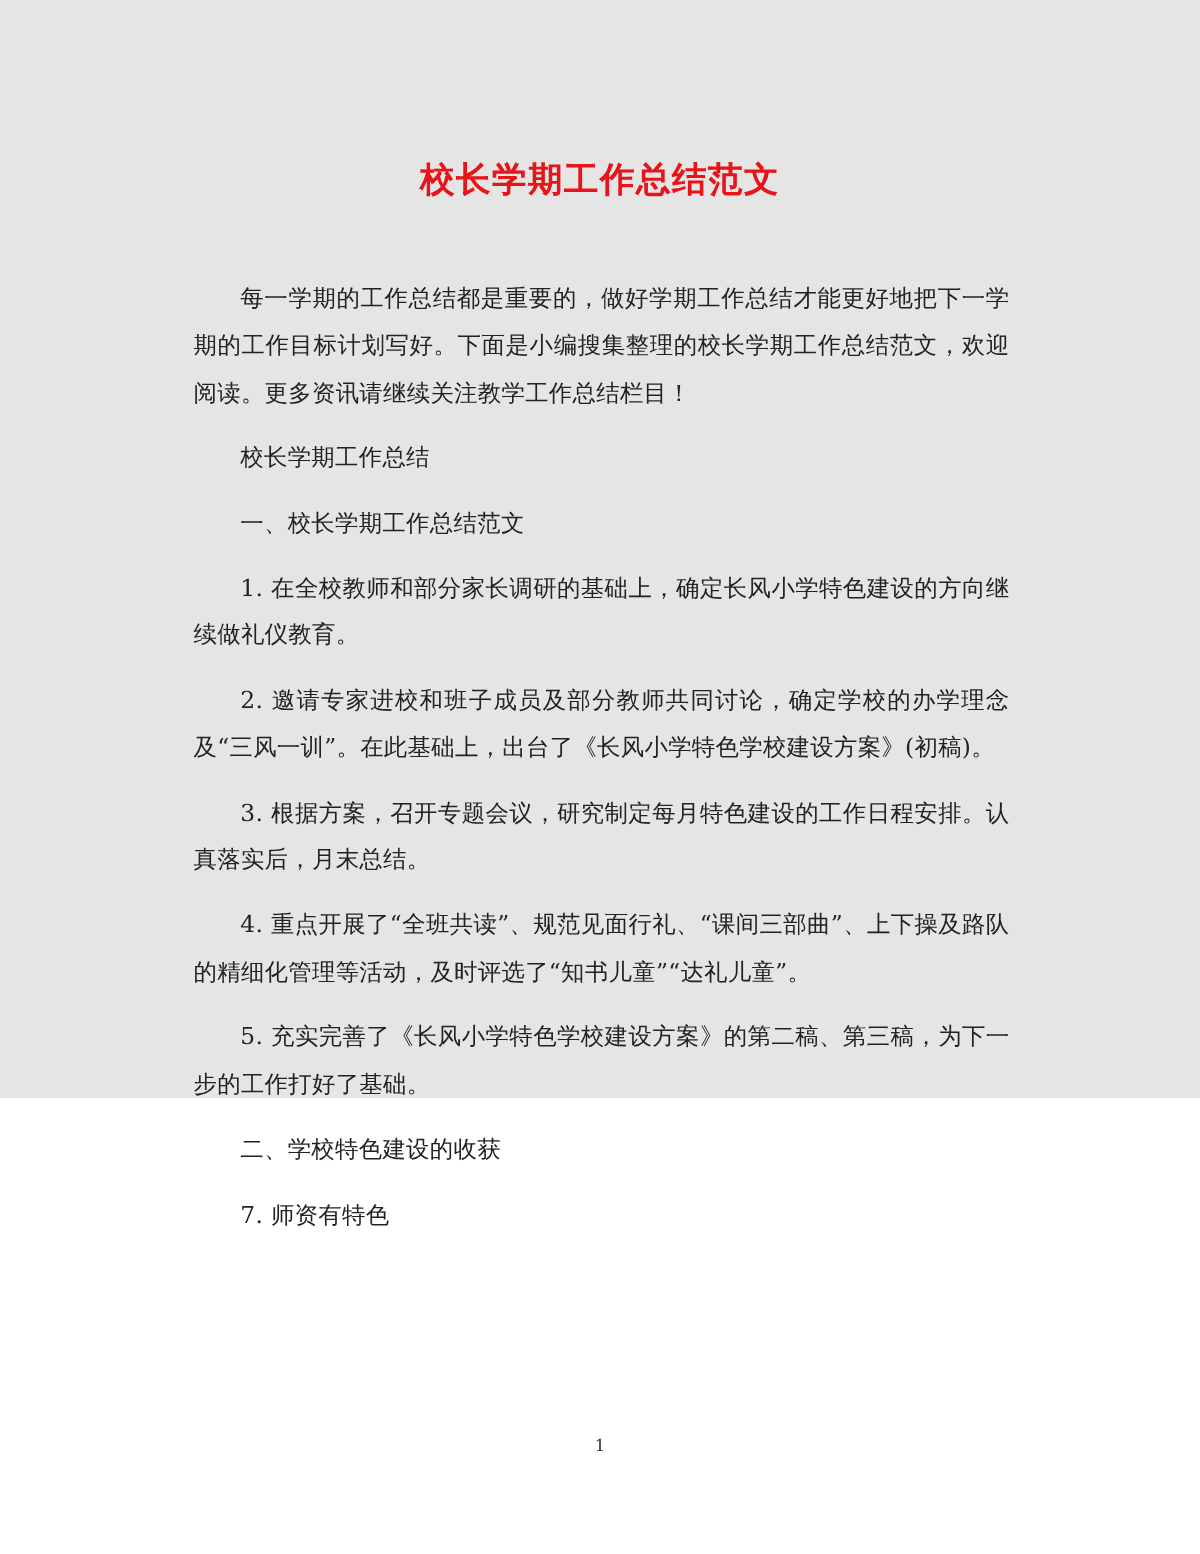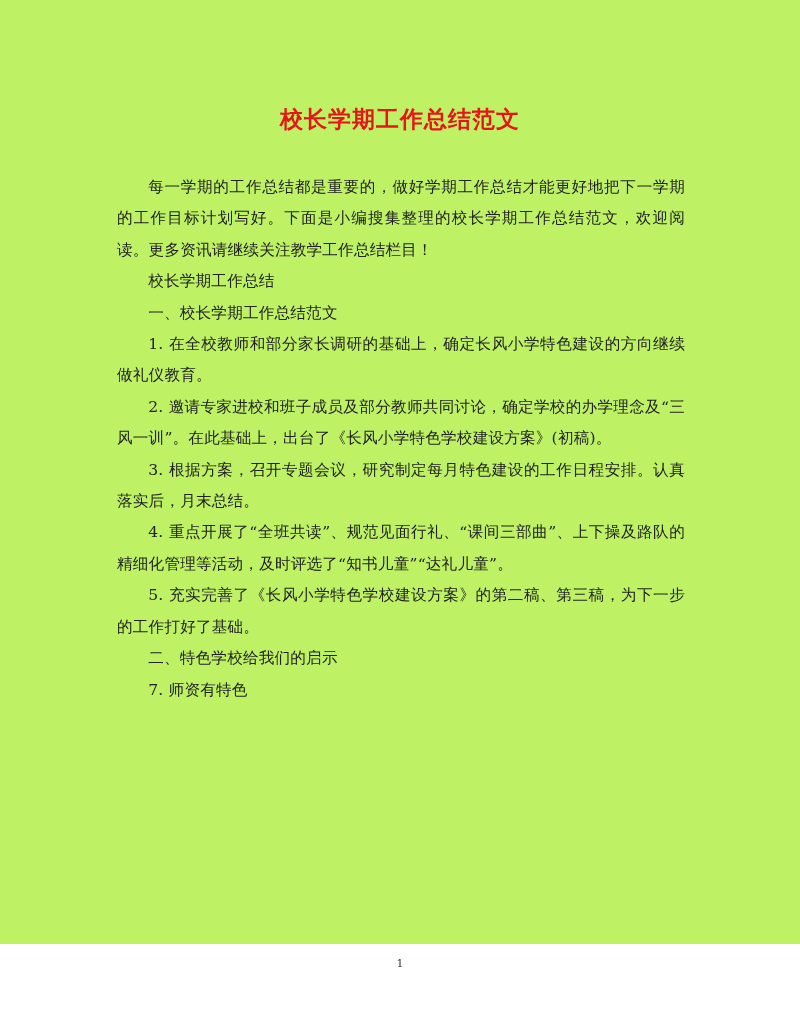--- a/index.html
+++ b/index.html
@@ -12,22 +12,22 @@
       height: 1036px;
       position: relative;
       overflow: hidden;
       font-family: "DejaVu Serif", "Liberation Serif", serif;
       color: #1a1a1a;
     }
     .page {
       position: absolute;
       left: 0; top: 0;
       width: 800px;
-      height: 944px;
-      background: #bef264;
+      height: 732px;
+      background: #e5e5e5;
     }
     .title {
       position: absolute;
       top: 104px;
       left: 0;
       width: 800px;
       text-align: center;
       font-family: "DejaVu Sans", "Liberation Sans", sans-serif;
       font-weight: bold;
       font-size: 23px;
@@ -35,21 +35,21 @@
       color: #e8141a;
       margin: 0;
     }
     .body {
       position: absolute;
       top: 172px;
       left: 117px;
       width: 568px;
     }
     .p {
-      margin: 0;
+      margin: 12px;
       font-size: 15.6px;
       line-height: 31.4px;
       text-indent: 2em;
       text-align: justify;
       text-align-last: left;
       color: #222222;
       letter-spacing: 0.2px;
     }
     .page-number {
       position: absolute;
@@ -69,18 +69,18 @@
 
   <div class="body">
     <p class="p">每一学期的工作总结都是重要的，做好学期工作总结才能更好地把下一学期的工作目标计划写好。下面是小编搜集整理的校长学期工作总结范文，欢迎阅读。更多资讯请继续关注教学工作总结栏目！</p>
     <p class="p">校长学期工作总结</p>
     <p class="p">一、校长学期工作总结范文</p>
     <p class="p">1. 在全校教师和部分家长调研的基础上，确定长风小学特色建设的方向继续做礼仪教育。</p>
     <p class="p">2. 邀请专家进校和班子成员及部分教师共同讨论，确定学校的办学理念及“三风一训”。在此基础上，出台了《长风小学特色学校建设方案》(初稿)。</p>
     <p class="p">3. 根据方案，召开专题会议，研究制定每月特色建设的工作日程安排。认真落实后，月末总结。</p>
     <p class="p">4. 重点开展了“全班共读”、规范见面行礼、“课间三部曲”、上下操及路队的精细化管理等活动，及时评选了“知书儿童”“达礼儿童”。</p>
     <p class="p">5. 充实完善了《长风小学特色学校建设方案》的第二稿、第三稿，为下一步的工作打好了基础。</p>
-    <p class="p">二、特色学校给我们的启示</p>
+    <p class="p">二、学校特色建设的收获</p>
     <p class="p">7. 师资有特色</p>
   </div>
 
   <div class="page-number">1</div>
 </div>
 
 </body></html>

